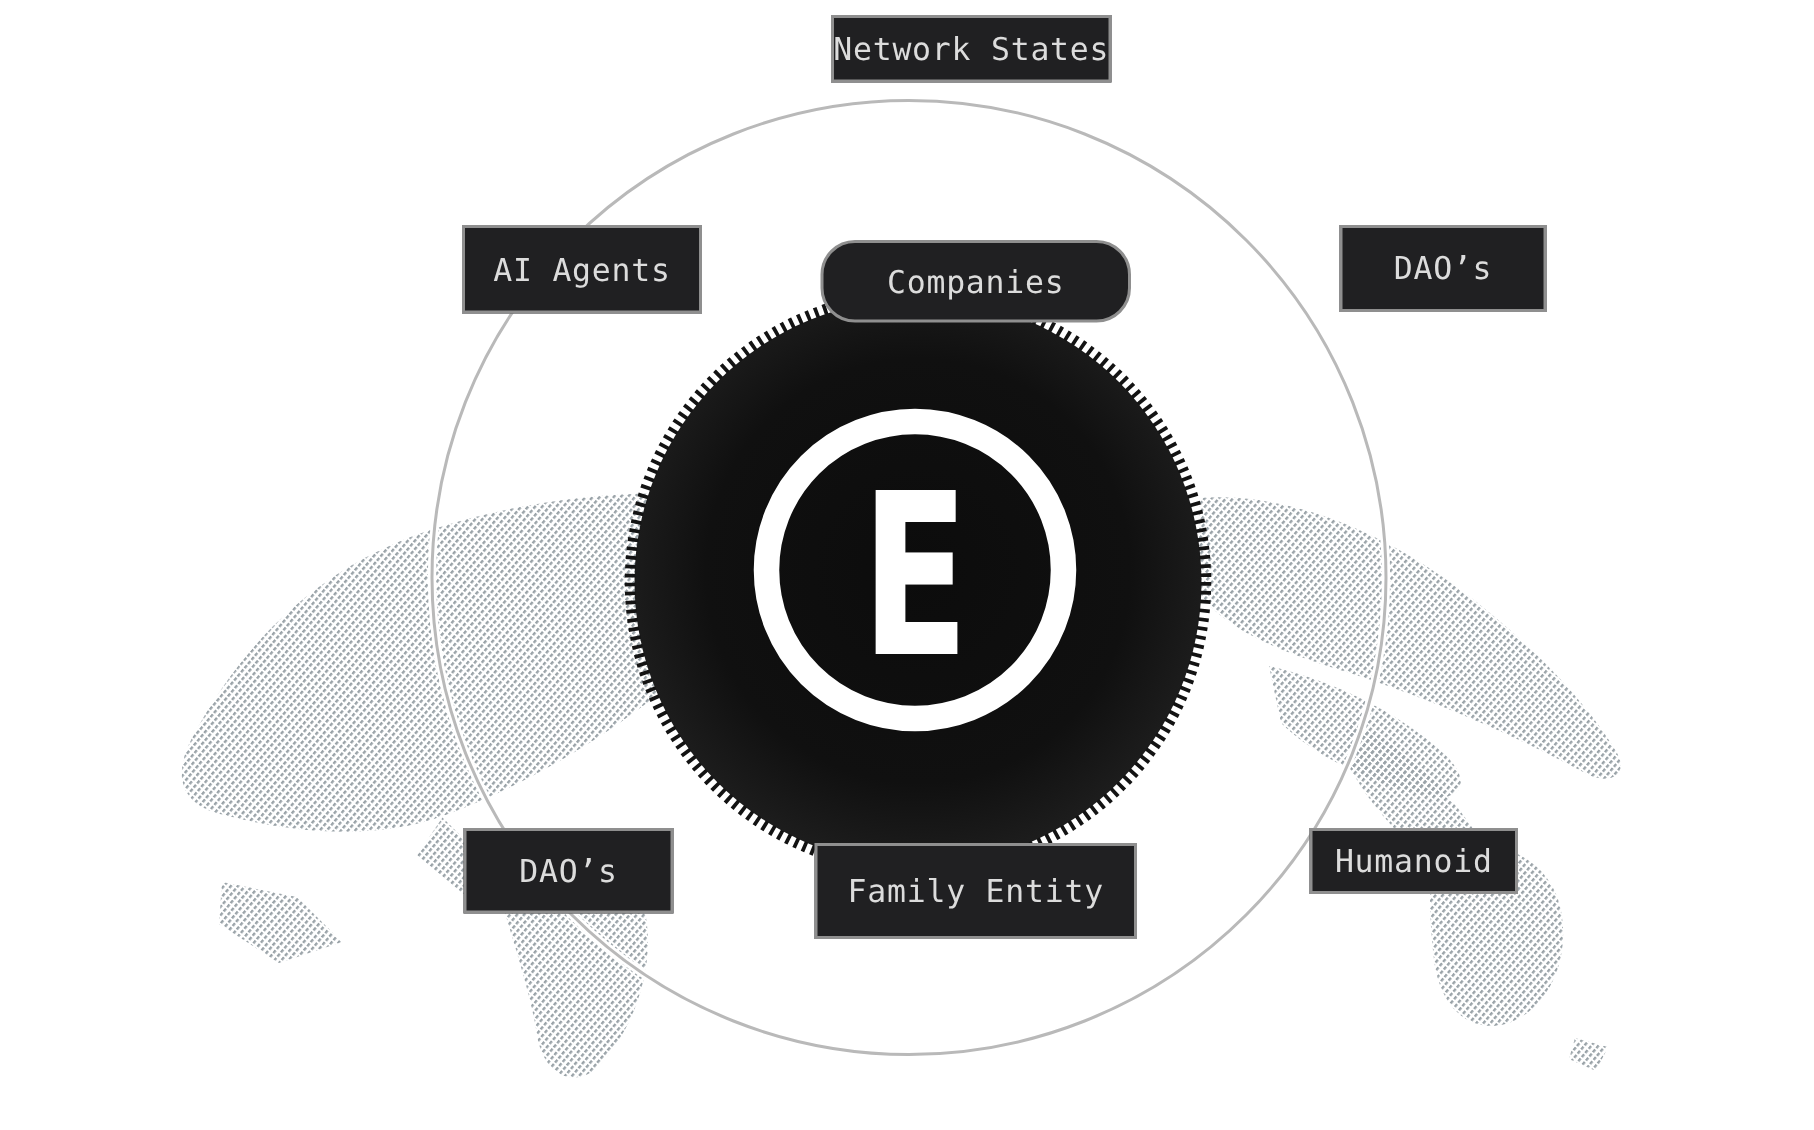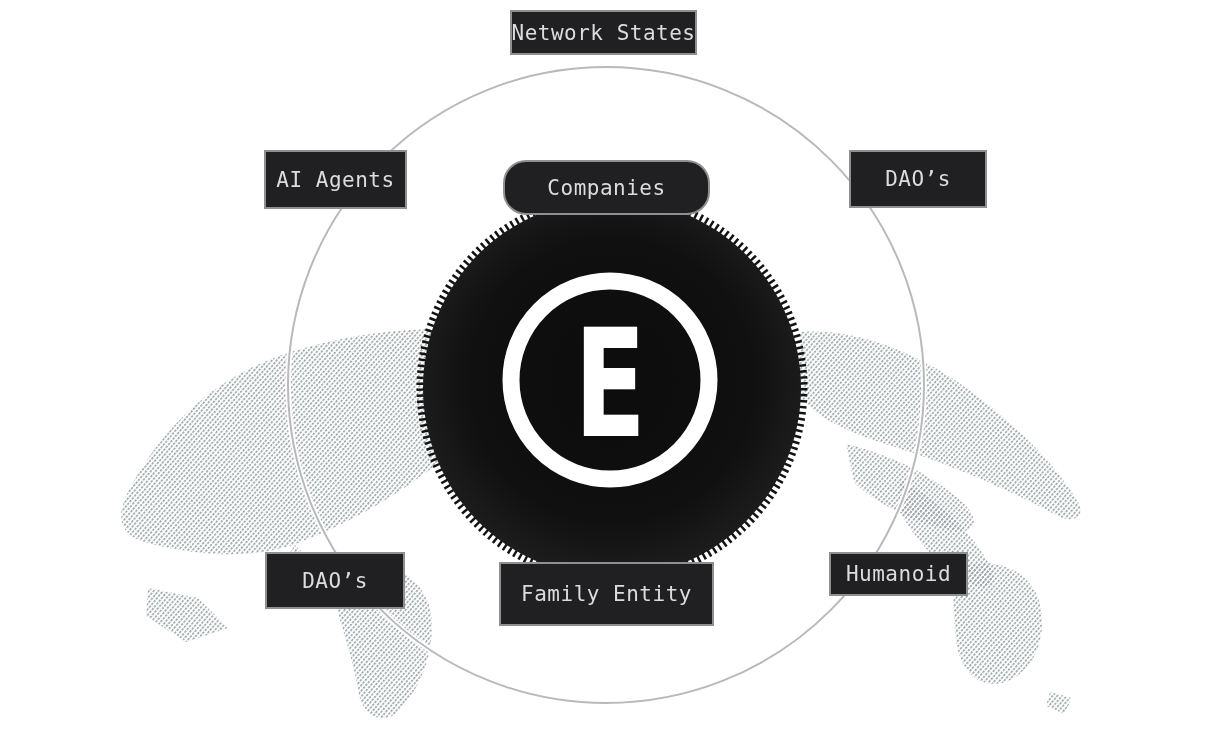--- a/index.html
+++ b/index.html
@@ -15,23 +15,24 @@
     position:absolute;
     display:flex;align-items:center;justify-content:center;
     box-sizing:border-box;
     background:var(--box_bg,#202022);
     border:2px solid var(--box_border,#8f8f8f);
     color:var(--box_text,#dcdcdc);
     font-size:21px;
     letter-spacing:.5px;
     white-space:nowrap;
     z-index:2;
+    margin-left:44px;
   }
   #box-network-states{left:510px;top:10px;width:187px;height:45px;}
-  #box-ai-agents{left:264px;top:150px;width:143px;height:59px;}
+  #box-ai-agents{left:264px;top:150px;width:160px;height:59px;}
   #box-companies{left:503px;top:160px;width:207px;height:55px;border-radius:23px;}
   #box-daos-right{left:849px;top:150px;width:138px;height:58px;}
   #box-daos-left{left:265px;top:552px;width:140px;height:57px;}
   #box-family-entity{left:499px;top:562px;width:215px;height:64px;text-align:center;}
   #box-humanoid{left:829px;top:552px;width:139px;height:44px;}
 </style>
 </head>
 <body>
 
 <div class="stage">

